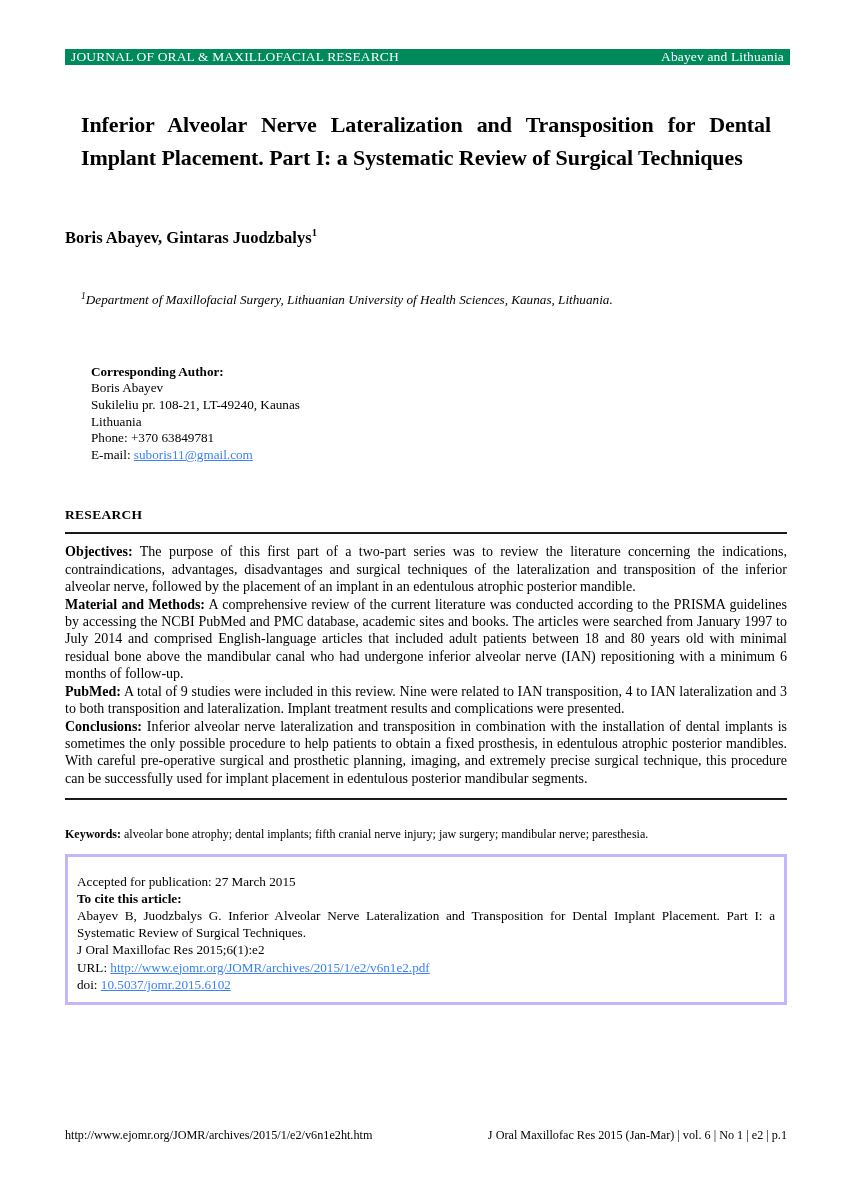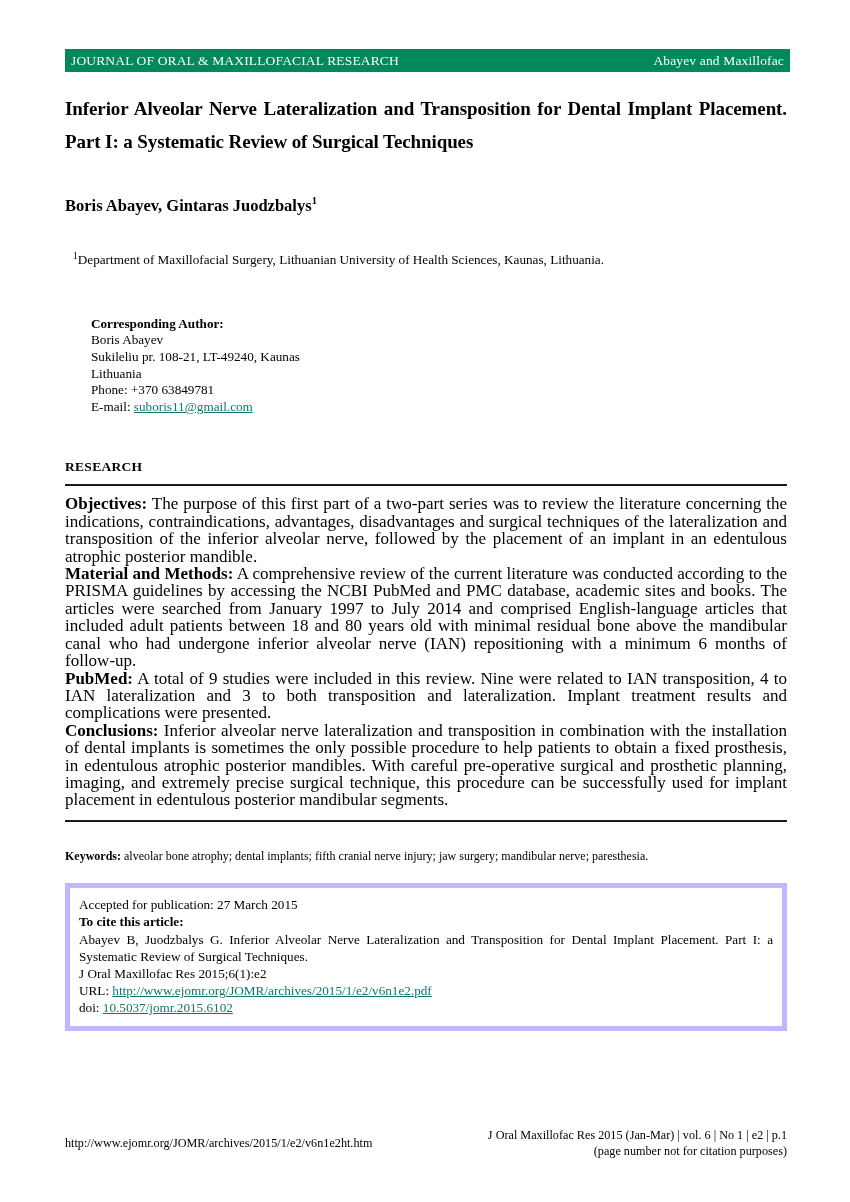--- a/index.html
+++ b/index.html
@@ -21,21 +21,21 @@
     width: 850px;
     height: 1202px;
   }
 
   
   .runhead {
     position: absolute;
     left: 65px;
     top: 49px;
     width: 725px;
-    height: 23px;
+    height: 16px;
     background: #00895B;
     color: #ffffff;
     display: flex;
     align-items: center;
     justify-content: space-between;
     box-sizing: border-box;
     padding: 0 6px 0 6px;
     font-size: 13.5px;
     letter-spacing: 0.15px;
   }
@@ -44,73 +44,74 @@
 
   
   .col {
     position: absolute;
     left: 65px;
     top: 92px;
     width: 722px;
   }
 
   .title {
-    font-size: 19px;
+    font-size: 22px;
     font-weight: bold;
     line-height: 33px;
     text-align: justify;
     text-align-last: left;
-    margin: 0;
+    margin: 16px;
     letter-spacing: -0.1px;
   }
 
   .authors {
     font-size: 16.5px;
     font-weight: bold;
     margin: 0;
     padding-top: 37px;
   }
   .authors sup { font-size: 10.5px; vertical-align: super; font-weight: bold;}
 
   .affil {
     font-size: 13.2px;
-    margin: 8px;
+    margin: 16px;
     padding-top: 24px;
     line-height: 17px;
+    font-style: italic;
   }
   .affil sup { font-size: 9.5px; vertical-align: super; }
 
   .corr {
     padding-top: 40px;
     font-size: 13.2px;
     line-height: 16.6px;
     margin-left: 26px;
   }
   .corr .corr-head { font-weight: bold; }
   a.link {
-    color: #0f766e;
+    color: #3b82f6;
   }
 
   
   .abs-head {
     padding-top: 44px;
     font-size: 13.5px;
     font-weight: bold;
     letter-spacing: 0.3px;
   }
   .rule {
     border: 0;
     border-top: 2px solid #1a1a1a;
     margin: 9px 0 0 0;
     height: 0;
     width: 100%;
   }
   .abs-body {
     padding-top: 9px;
-    font-size: 17px;
+    font-size: 14px;
     line-height: 17.4px;
     text-align: justify;
   }
   .abs-body p {
     margin: 0;
   }
   .abs-body b { font-weight: bold; }
 
   .rule2 {
     border: 0;
@@ -122,23 +123,23 @@
   .keywords {
     padding-top: 26px;
     font-size: 12px;
     line-height: 17.4px;
     text-align: justify;
   }
   .keywords b { font-weight: bold; }
 
   
   .citebox {
-    margin-top: 18px;
-    border: 5px solid #c4b5fd;
-    padding: 8px 9px 9px 9px;
+    margin-top: 10px;
+    border: 3px solid #c4b5fd;
+    padding: 16px 9px 9px 9px;
     font-size: 13.2px;
     line-height: 17.2px;
     text-align: justify;
   }
   .citebox .b { font-weight: bold; }
   .citebox div { margin: 0; }
 
   
   .footer {
     position: absolute;
@@ -156,21 +157,21 @@
   .footer-left { white-space: nowrap; }
   .footer-right { text-align: right; }
 </style>
 </head>
 <body>
 
 <div class="page">
 
   <div class="runhead">
     <span class="rh-left">JOURNAL OF ORAL &amp; MAXILLOFACIAL RESEARCH</span>
-    <span class="rh-right">Abayev and Maxillofac</span>
+    <span class="rh-right">Abayev and Lithuania</span>
   </div>
 
   <div class="col">
 
     <h1 class="title">Inferior Alveolar Nerve Lateralization and Transposition for Dental Implant Placement. Part I: a Systematic Review of Surgical Techniques</h1>
 
     <p class="authors"><span>Boris Abayev, Gintaras Juodzbalys</span><sup>1</sup></p>
 
     <p class="affil"><sup>1</sup><span>Department of Maxillofacial Surgery, Lithuanian University of Health Sciences, Kaunas, Lithuania.</span></p>
 
@@ -206,18 +207,17 @@
       <div><span>doi:</span> <a class="link" href="#">10.5037/jomr.2015.6102</a></div>
     </div>
 
   </div>
 
   <div class="footer">
     <div class="footer-row">
       <div class="footer-left">http://www.ejomr.org/JOMR/archives/2015/1/e2/v6n1e2ht.htm</div>
       <div class="footer-right">
         <div>J Oral Maxillofac Res 2015 (Jan-Mar) | vol. 6 | No 1 | e2 | p.1</div>
-        <div>(page number not for citation purposes)</div>
       </div>
     </div>
   </div>
 
 </div>
 
 </body></html>

